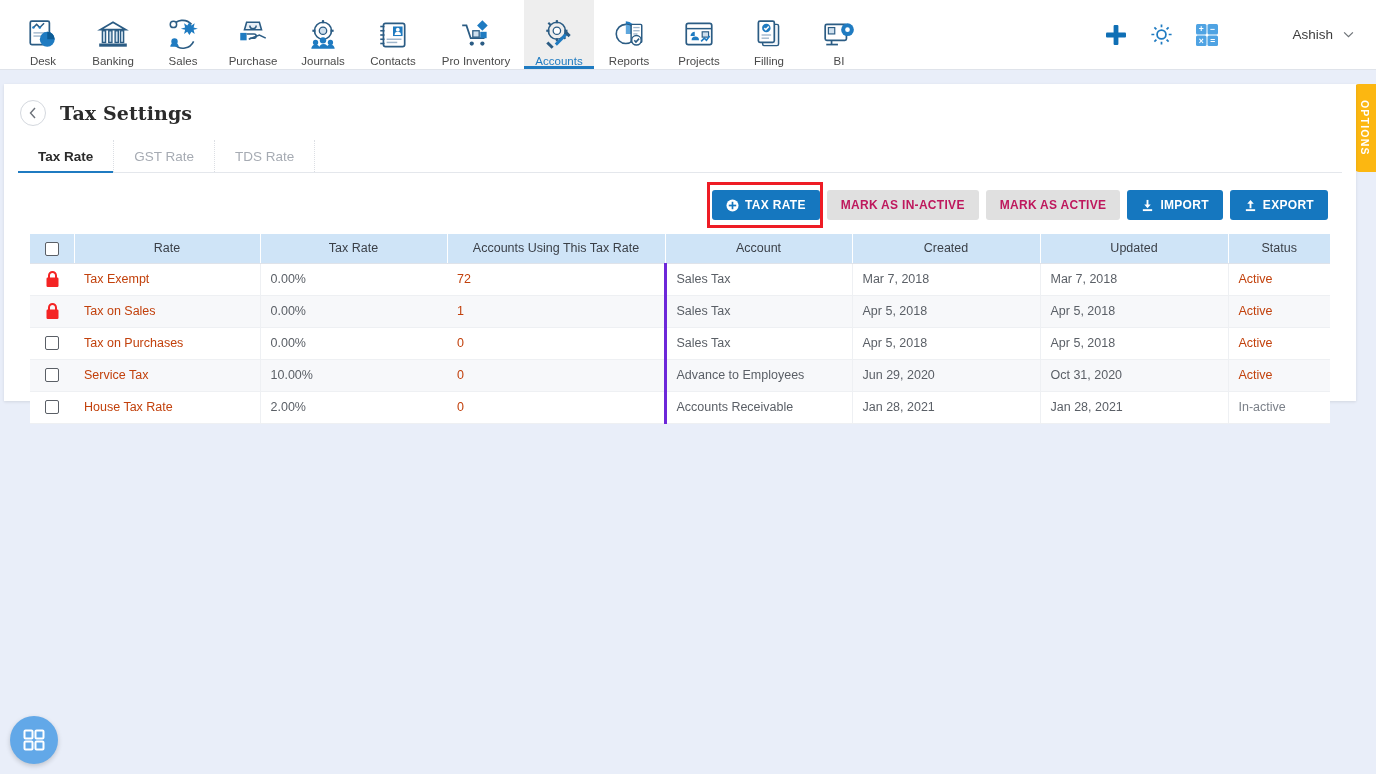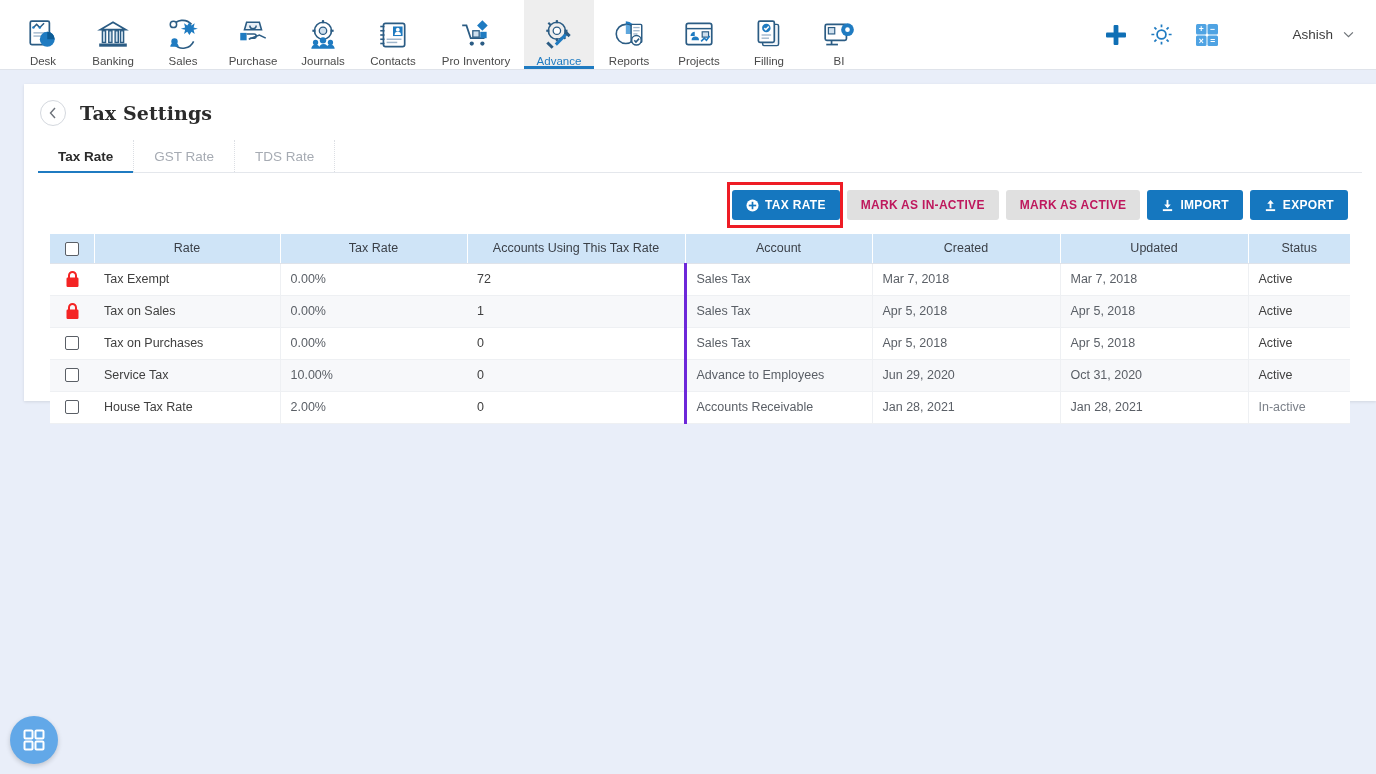--- a/index.html
+++ b/index.html
@@ -47,21 +47,21 @@
   .hdr-icon { cursor: pointer; display: block; }
   .user-box {
     display: flex; align-items: center; gap: 10px;
     font-size: 13.5px; color: #3d3d3d; cursor: pointer;
     margin-left: 52px;
   }
   .chev-d { width: 11px; height: 7px; display:block; }
 
   
   .card {
-    position: absolute; left: 24px; top: 84px;
+    position: absolute; left: 4px; top: 84px;
     width: 1352px; height: 317px;
     background: #ffffff;
     border-radius: 0;
     box-shadow: 0 1px 3px rgba(0,0,0,.10);
   }
 
   .page-head {
     display: flex; align-items: center; gap: 14px;
     padding: 16px 0 0 16px;
   }
@@ -157,21 +157,21 @@
   th.c-tax { width: 187px; }
   td.c-acctuse { width: 218px; }
   th.c-acctuse { width: 218px; }
   td.c-account { width: 187px; border-left: 3px solid #6d28d9; }
   th.c-account { width: 187px; }
   td.c-created { width: 188px; border-left: 1px solid #eef0f3; }
   th.c-created { width: 188px; }
   td.c-updated { width: 188px; border-left: 1px solid #eef0f3; }
   th.c-updated { width: 188px; }
   td.c-status { border-left: 1px solid #eef0f3; }
-  .lnk { color: #404040; cursor: pointer; }
+  .lnk { color: #c2410c; cursor: pointer; }
   .muted { color: #7b8089; }
 
   
   .pager {
     display: flex; align-items: center; justify-content: flex-end;
     gap: 0; margin: 12px 28px 0 0;
     font-size: 12px; color: #5d6066;
     height: 28px;
   }
   .pg-label { margin-right: 8px; }
@@ -318,21 +318,21 @@
             <rect x="13" y="19" width="2" height="3"></rect>
           <rect x="4" y="11" width="3" height="2"></rect>
             <rect x="21" y="11" width="3" height="2"></rect>
           <rect x="6" y="4" width="2" height="3" transform="rotate(-45 7 5.5)"></rect>
           <rect x="20" y="17" width="2" height="3" transform="rotate(-45 21 18.5)"></rect>
         </g>
         <path d="M12 24 l10 -10 2 2 -10 10z" fill="#1f7bc1"></path>
         <path d="M23 12 l4 4 -2 2 -4-4z" fill="#2b5c84"></path>
         <path d="M6 22 l5 5 -2 2 -5-5z" fill="#2b5c84"></path>
       </svg>
-      <span class="lbl">Advance</span>
+      <span class="lbl">Accounts</span>
     </div>
 
     <div class="nav-item">
       <svg class="ico" viewBox="0 0 32 32">
         <path d="M13 3 A9 9 0 0 1 22 12 H13 Z" fill="#1f7bc1"></path>
         <circle cx="13" cy="15" r="9" fill="#fff" stroke="#2b5c84" stroke-width="1.5"></circle>
         <path d="M13 15 L13 6 A9 9 0 0 1 22 15 Z" fill="#5fa7dd"></path>
         <rect x="18" y="6" width="10" height="17" rx="1" fill="#fff" stroke="#2b5c84" stroke-width="1.4"></rect>
         <g stroke="#9fb6cc" stroke-width="1.2">
           <line x1="20" y1="9" x2="26" y2="9"></line>

